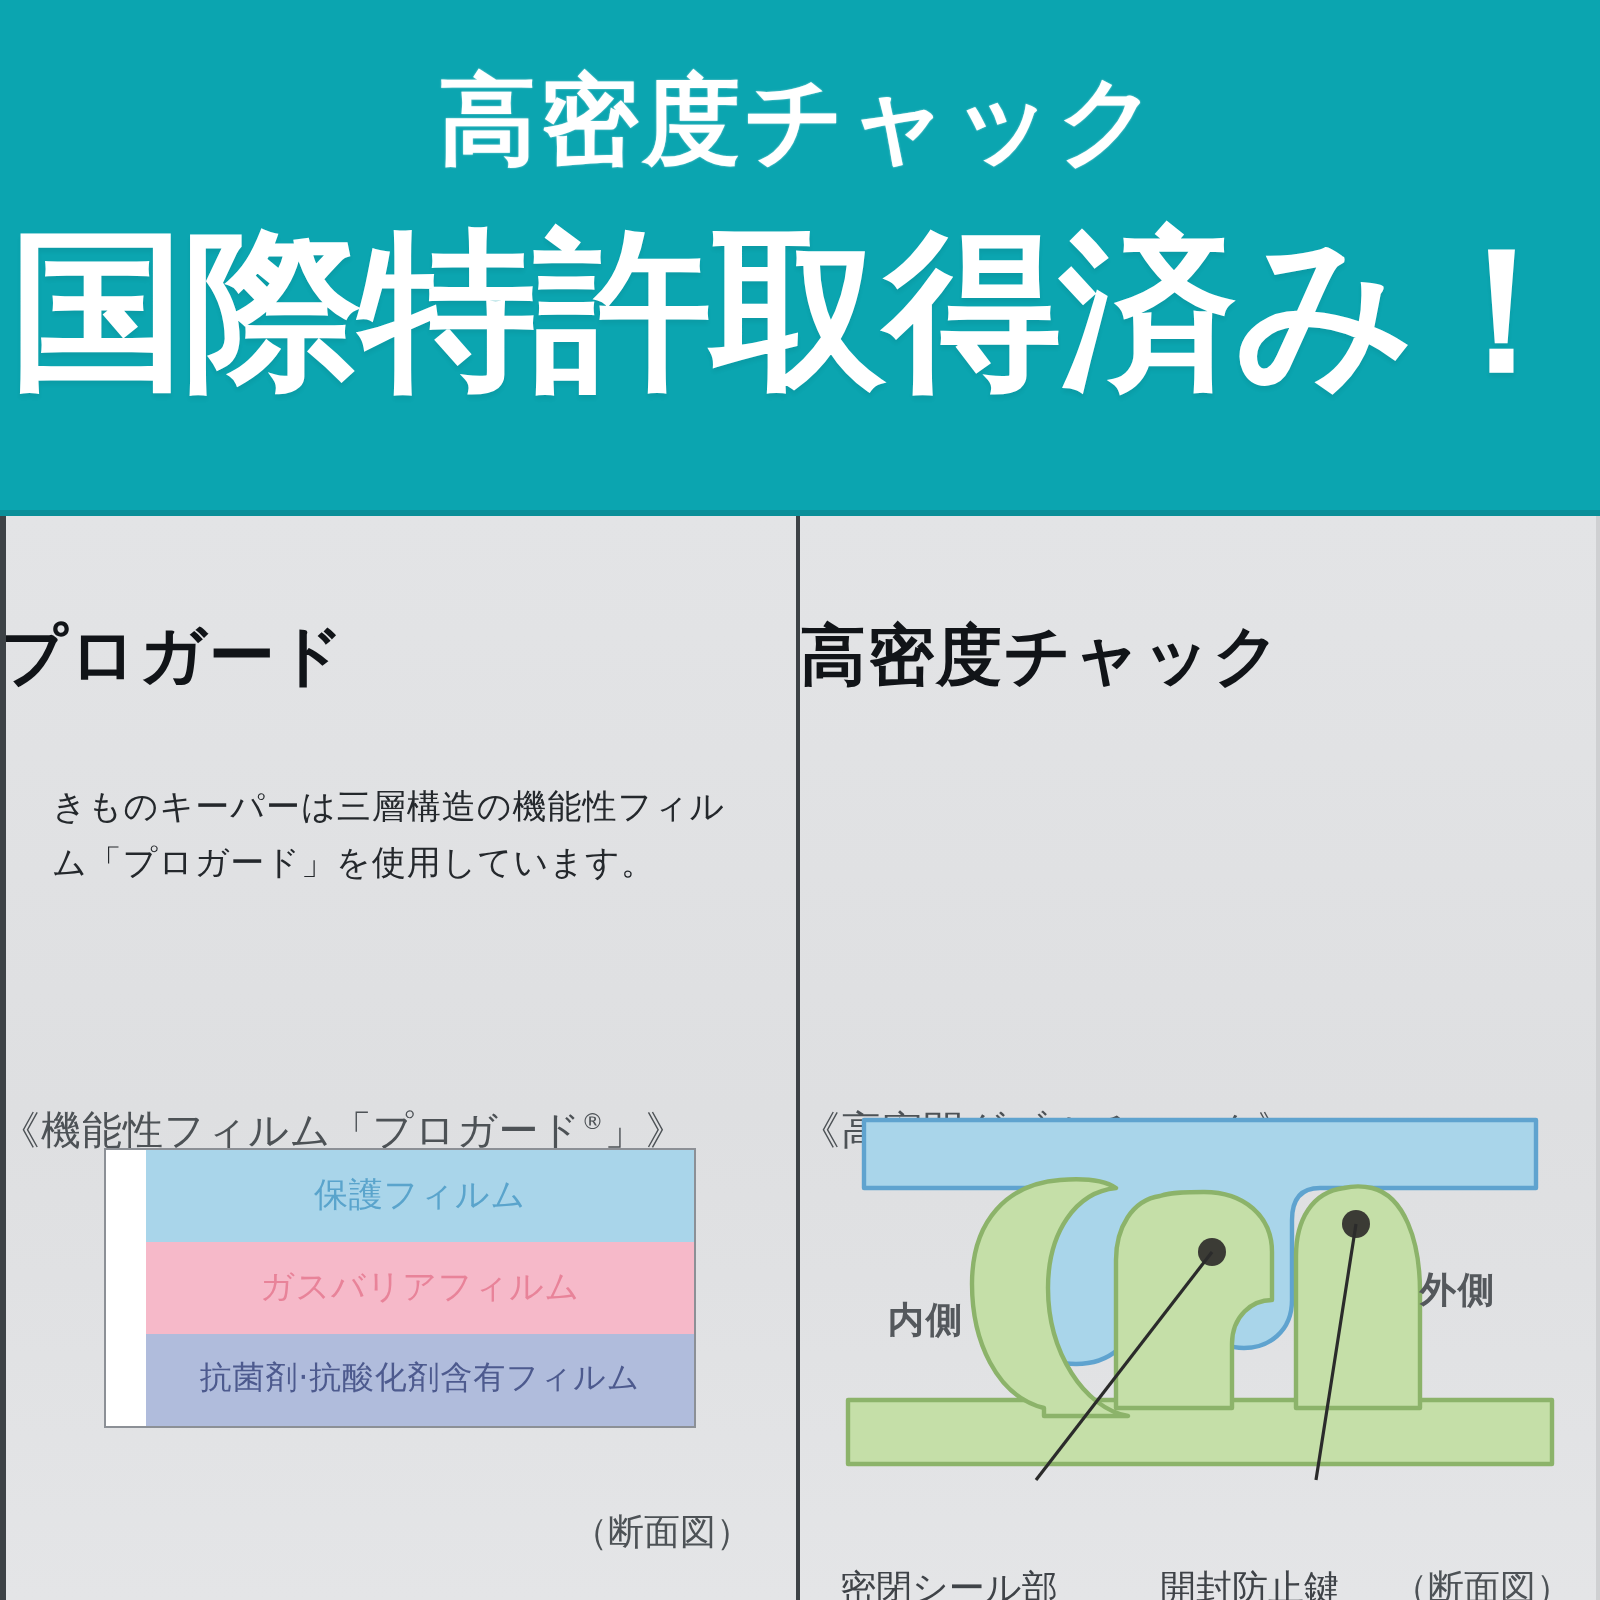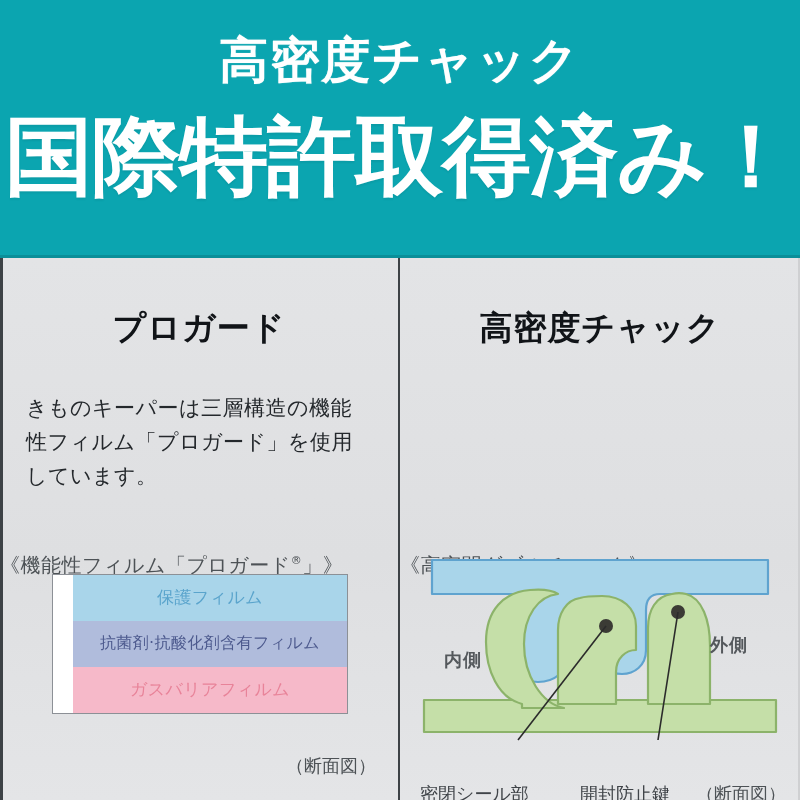--- a/index.html
+++ b/index.html
@@ -57,31 +57,30 @@
   }
   .panel.left{border-right:2px solid #3d4246;}
   .edge-left{
     position:absolute;left:0;top:258px;width:3px;height:542px;background:#3d4246;z-index:6;
   }
   .edge-right{
     position:absolute;right:0;top:258px;width:2px;height:542px;background:#cfd0d2;z-index:6;
   }
 
   .panel-title{
-    text-align:center;
     font-family:"DejaVu Sans","Liberation Sans",sans-serif;
     font-weight:700;
     font-size:33px;
     color:#111418;
     margin-top:48px;
     letter-spacing:1px;
   }
   .panel-body{
     margin:40px 26px 0 26px;
-    font-size:21px;
+    font-size:17px;
     line-height:1.62;
     color:#24282c;
     font-family:"DejaVu Sans","Liberation Sans",sans-serif;
     letter-spacing:.5px;
   }
 
   
   .fig-caption{
     margin:24px 0 0 0;
     text-align:left;
@@ -158,22 +157,22 @@
     <div class="panel left">
       <div class="panel-title">プロガード</div>
       <div class="panel-body">きものキーパーは三層構造の機能性フィルム「プロガード」を使用しています。</div>
 
       <div class="fig-caption" style="position:absolute;left:0;top:270px;width:400px;">
         <span>《機能性フィルム「プロガード</span><sup>®</sup><span>」》</span>
       </div>
 
       <div class="layer-wrap">
         <div class="layer l1">保護フィルム</div>
+        <div class="layer l2">ガスバリアフィルム</div>
         <div class="layer l3">抗菌剤·抗酸化剤含有フィルム</div>
-        <div class="layer l2">ガスバリアフィルム</div>
       </div>
 
       <div class="cross-note">（断面図）</div>
     </div>
 
     <div class="panel right">
       <div class="panel-title">高密度チャック</div>
 
       <div class="fig-caption" style="position:absolute;left:0;top:270px;width:400px;">《高密閉ダブルチャック》</div>
 

